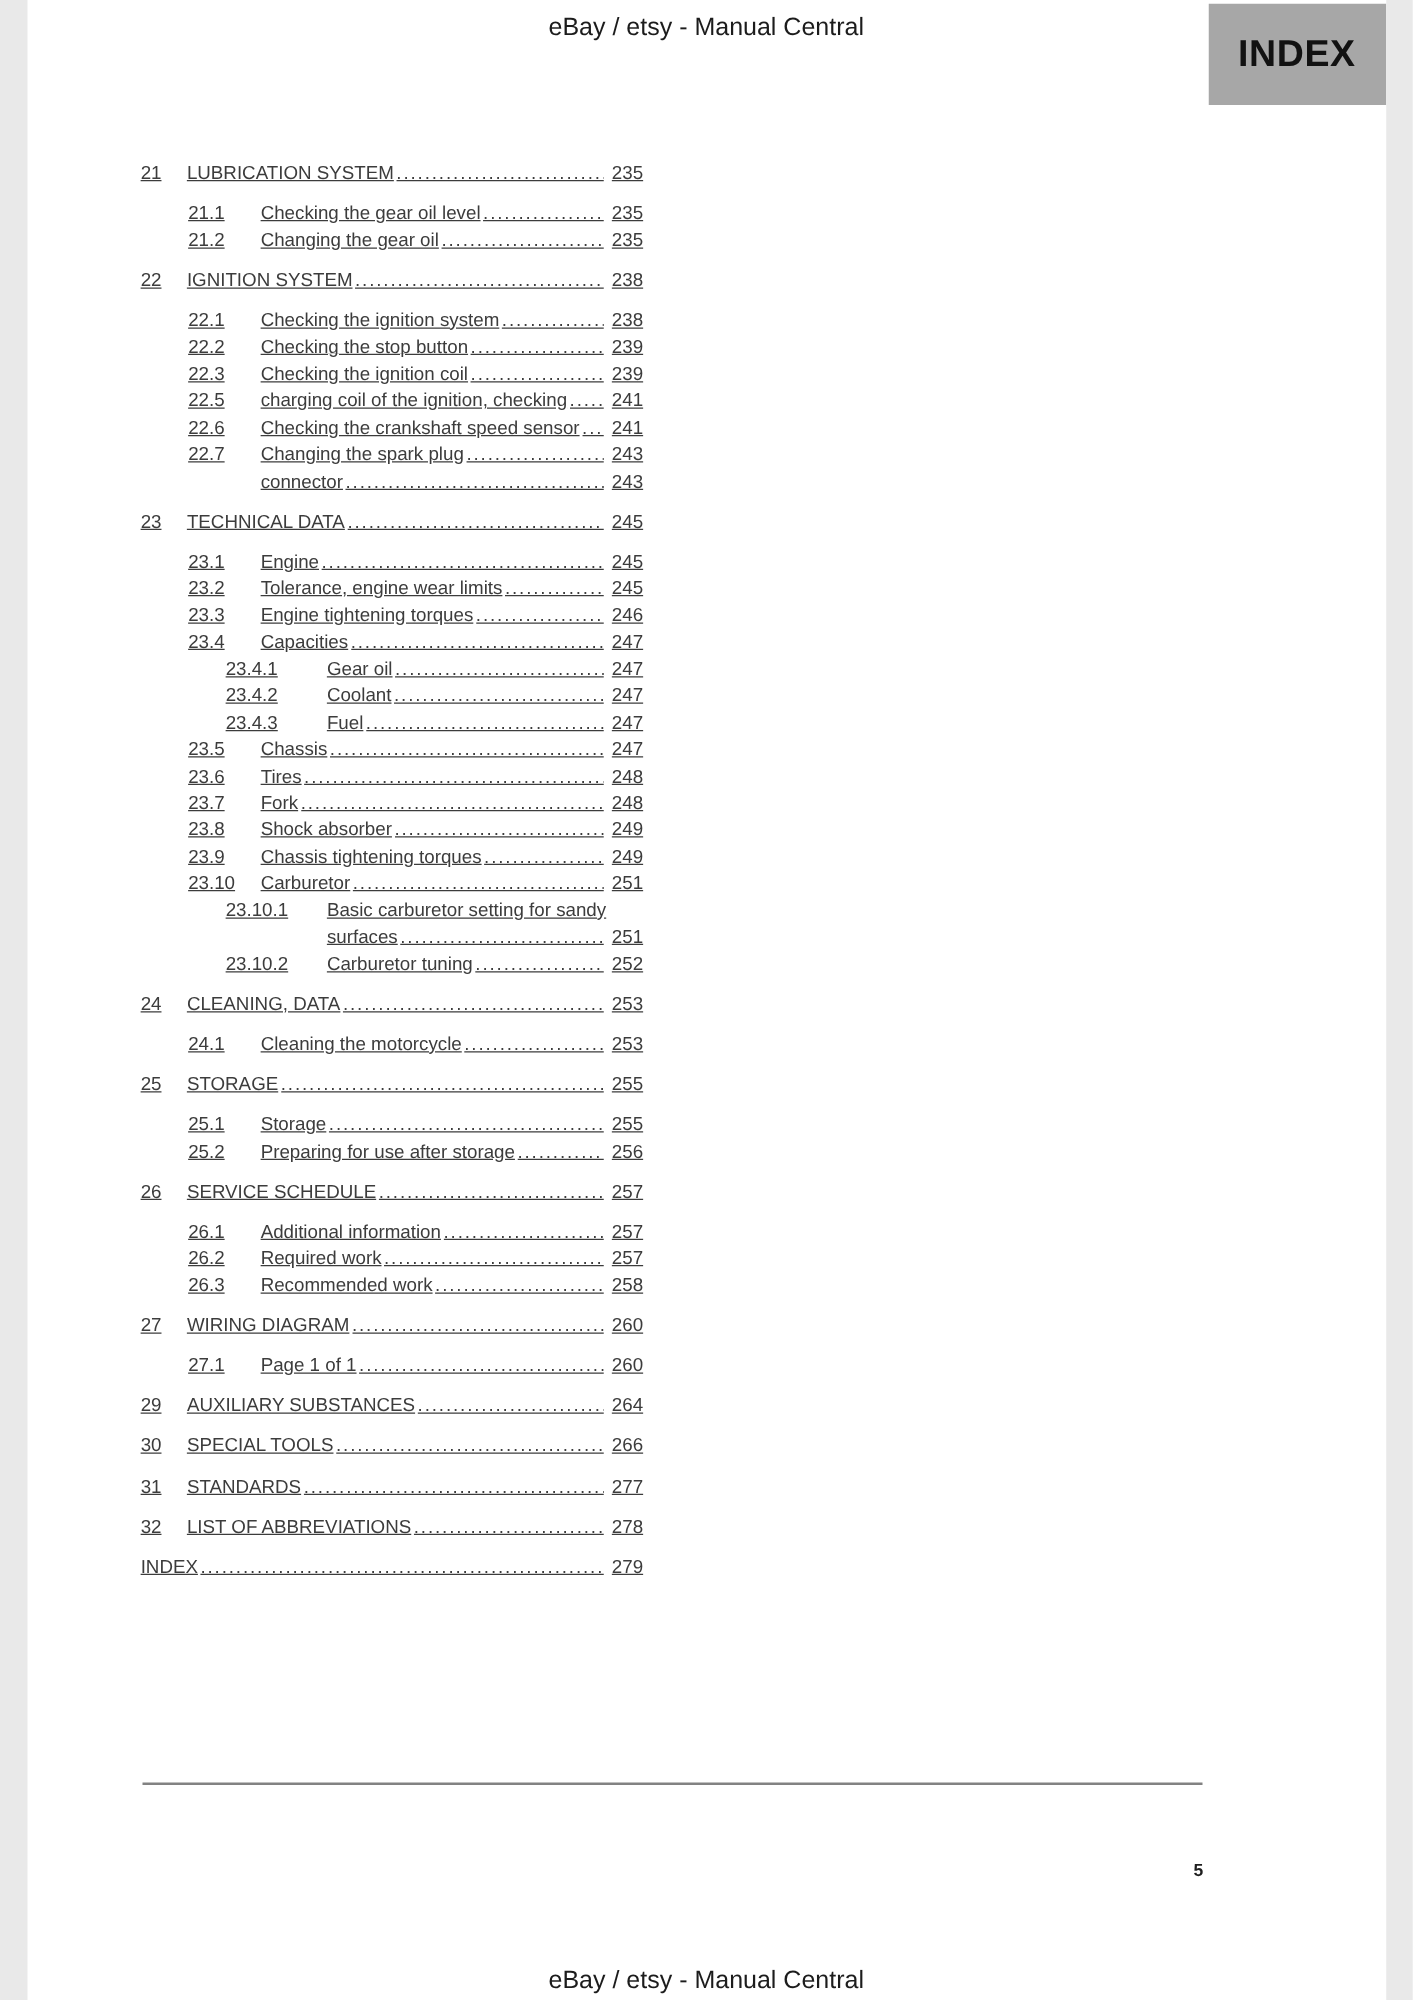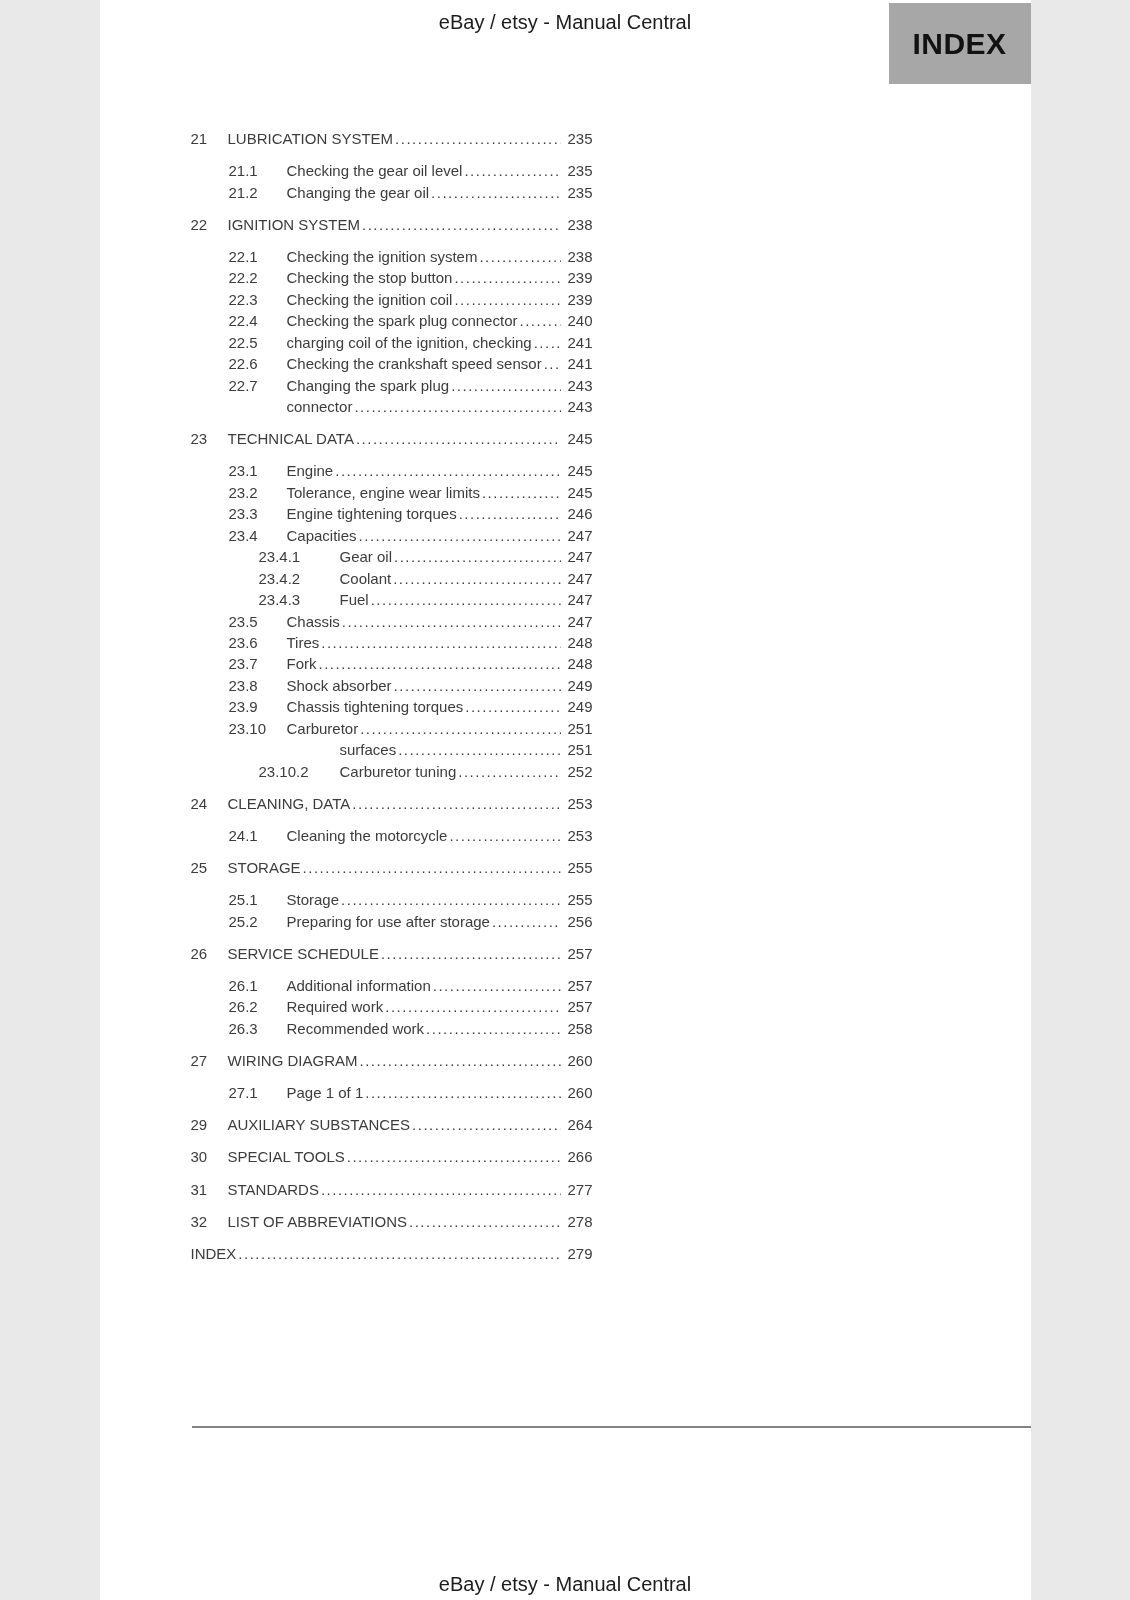--- a/index.html
+++ b/index.html
@@ -6,21 +6,21 @@
     --text:#3c3c3c;
     --header-text:#1c1c1c;
     --rule:#828282;
     --index-tab-bg:#a7a7a7;
     --index-tab-text:#121212;
   }
   *{margin:0;padding:0;box-sizing:border-box;}
   html,body{background:#e9e9e9;}
   .page{
     position:relative;
-    width:931px;height:1600px;
+    width:1087px;height:1600px;
     background:#ffffff;
     font-family:"Liberation Sans","DejaVu Sans",sans-serif;
     overflow:hidden;
     margin:0 auto;
   }
   .header-title{
     position:absolute;top:11px;left:0;right:0;
     text-align:center;
     font-size:20px;color:var(--header-text);
   }
@@ -35,20 +35,21 @@
     letter-spacing:.5px;
   }
   .toc{
     position:absolute;top:128px;left:91px;width:402px;
     font-size:15px;color:var(--text);
   }
   .row{
     display:flex;align-items:flex-start;
     line-height:21.45px;
     white-space:nowrap;
+    text-decoration:underline;
   }
   .row.ch,.row.plain{margin:10.7px 0;}
   .toc > .row:first-child{margin-top:0;}
   .row.sub,.row.subsub{padding-left:38px;}
   .num{flex:0 0 auto;display:inline-block;}
   .row.ch .num{width:37px;}
   .row.sub .num{width:58px;}
   .row.subsub .num{width:81px;margin-left:30px;}
   .title{flex:0 0 auto;}
   .dots{
@@ -121,26 +122,20 @@
         <span class="dots"></span>
         <span class="pageno">239</span>
       </div>
       <div class="row sub">
         <span class="num">22.3</span>
         <span class="title">Checking the ignition coil</span>
         <span class="dots"></span>
         <span class="pageno">239</span>
       </div>
       <div class="row sub">
-        <span class="num">22.4</span>
-        <span class="title">Checking the spark plug connector</span>
-        <span class="dots"></span>
-        <span class="pageno">240</span>
-      </div>
-      <div class="row sub">
         <span class="num">22.5</span>
         <span class="title">charging coil of the ignition, checking</span>
         <span class="dots"></span>
         <span class="pageno">241</span>
       </div>
       <div class="row sub">
         <span class="num">22.6</span>
         <span class="title">Checking the crankshaft speed sensor</span>
         <span class="dots"></span>
         <span class="pageno">241</span>
@@ -234,20 +229,24 @@
         <span class="title">Chassis tightening torques</span>
         <span class="dots"></span>
         <span class="pageno">249</span>
       </div>
       <div class="row sub">
         <span class="num">23.10</span>
         <span class="title">Carburetor</span>
         <span class="dots"></span>
         <span class="pageno">251</span>
       </div>
+      <div class="row subsub head">
+        <span class="num">23.10.1</span>
+        <span class="title">Basic carburetor setting for sandy</span>
+      </div>
       <div class="row subsub cont">
         <span class="num"></span>
         <span class="title">surfaces</span>
         <span class="dots"></span>
         <span class="pageno">251</span>
       </div>
       <div class="row subsub">
         <span class="num">23.10.2</span>
         <span class="title">Carburetor tuning</span>
         <span class="dots"></span>

